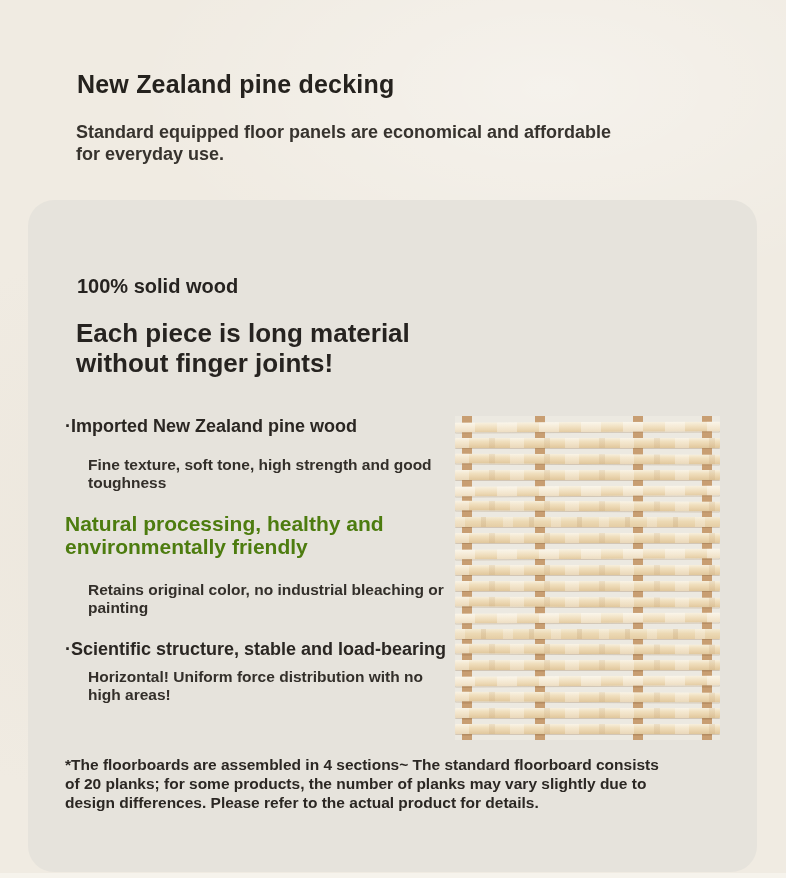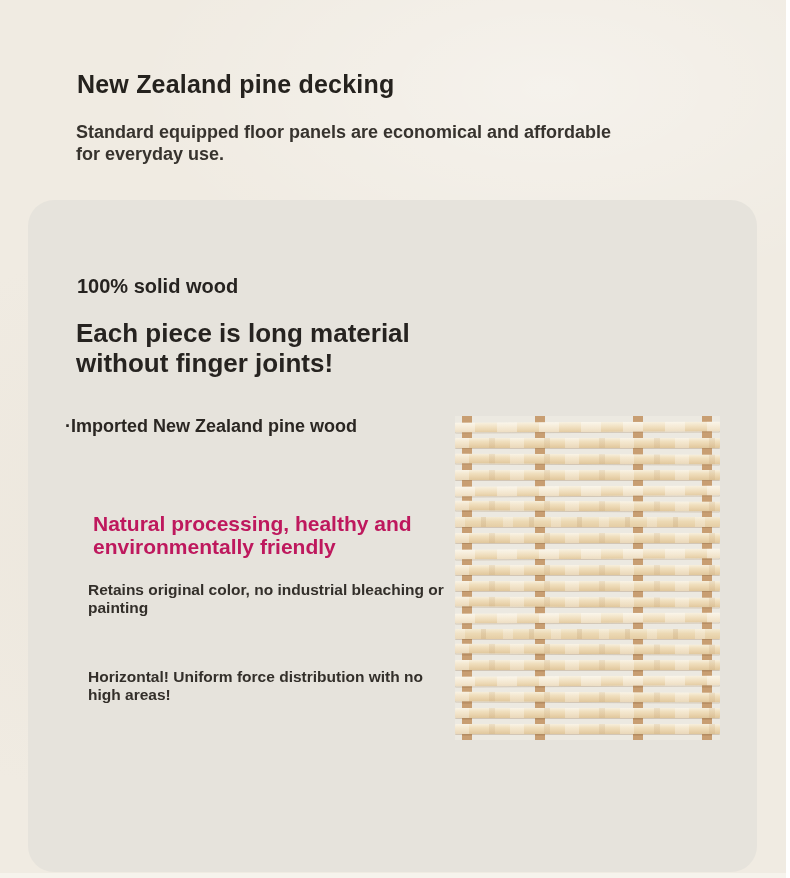--- a/index.html
+++ b/index.html
@@ -39,21 +39,21 @@
     font-size:26px; font-weight:700; color:#262320;
     line-height:1.17; white-space:pre-line;
   }
 
   .feat-title-sm {
     position:absolute; left:37px;
     font-size:18px; font-weight:700; color:#2a2622; white-space:pre-line;
   }
   .feat-title-lg {
     position:absolute; left:37px;
-    font-size:21px; font-weight:700; color:#be185d; line-height:1.1; white-space:pre-line;margin-left:28px;
+    font-size:21px; font-weight:700; color:#4d7c0f; line-height:1.1; white-space:pre-line;
   }
   .feat-detail {
     position:absolute; left:60px;
     font-size:15.5px; font-weight:700; color:#332f2a;
     line-height:1.17; white-space:pre-line;
   }
   #feat1-title { top:216px; }
   #feat1-detail { top:256px; }
   #feat2-title { top:312px; }
   #feat2-detail { top:365px;margin-top:16px; }
@@ -114,26 +114,29 @@
 for everyday use.</div>
 
   <section class="card">
 
     <div class="h-solid">100% solid wood</div>
 
     <div class="h-long">Each piece is long material
 without finger joints!</div>
 
     <div id="feat1-title" class="feat-title-sm">·Imported New Zealand pine wood</div>
+    <div id="feat1-detail" class="feat-detail">Fine texture, soft tone, high strength and good
+toughness</div>
 
     <div id="feat2-title" class="feat-title-lg">Natural processing, healthy and
 environmentally friendly</div>
     <div id="feat2-detail" class="feat-detail">Retains original color, no industrial bleaching or
 painting</div>
 
+    <div id="feat3-title" class="feat-title-sm">·Scientific structure, stable and load-bearing</div>
     <div id="feat3-detail" class="feat-detail">Horizontal! Uniform force distribution with no
 high areas!</div>
 
     <div class="slat-panel">
         <div class="batten" style="left: 7px;"></div>
         <div class="batten" style="left: 80px;"></div>
         <div class="batten" style="left: 178px;"></div>
         <div class="batten" style="left: 247px;"></div>
         <div class="slat-stack">
           <div class="slat"></div>
@@ -152,18 +155,21 @@
           <div class="slat"></div>
           <div class="slat"></div>
           <div class="slat"></div>
           <div class="slat"></div>
           <div class="slat"></div>
           <div class="slat"></div>
           <div class="slat"></div>
         </div>
       </div>
 
+    <div class="footnote">*The floorboards are assembled in 4 sections~ The standard floorboard consists
+of 20 planks; for some products, the number of planks may vary slightly due to
+design differences. Please refer to the actual product for details.</div>
 
   </section>
 
   <div class="bottom-strip"></div>
 
 </div>
 
 </body></html>

